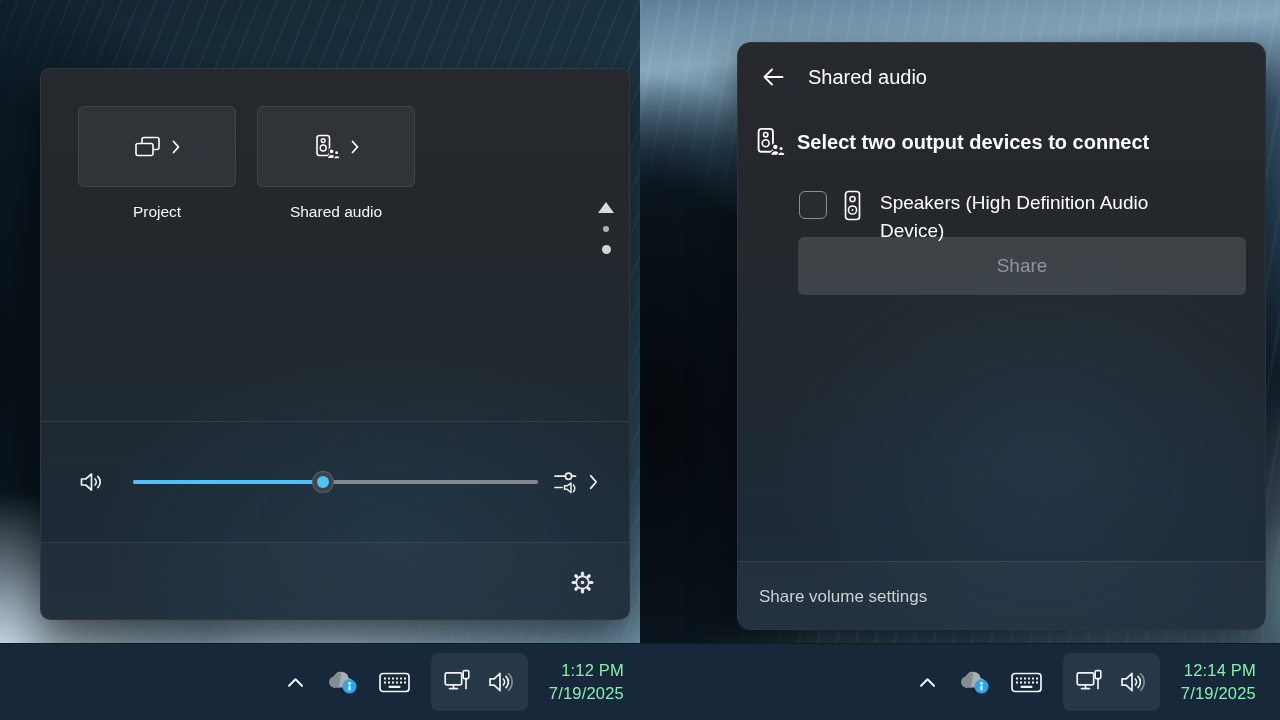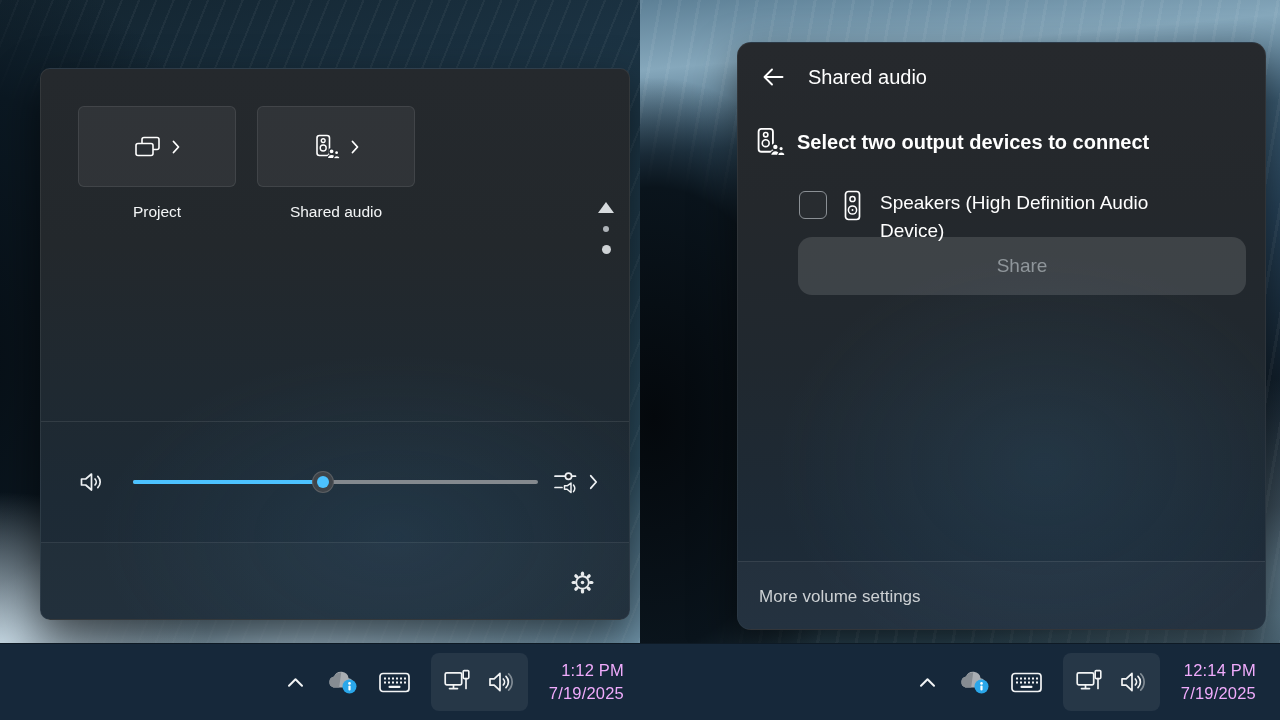--- a/index.html
+++ b/index.html
@@ -33,21 +33,21 @@
   }
 
   
   .taskbar { position:absolute; left:0; bottom:0; width:640px; height:77px;
              background:#16283a; border-top:1px solid rgba(0,0,0,.35); }
   .tray { position:absolute; top:0; height:100%; display:flex; align-items:center; gap:21px; }
   .tray-l { right:16px; } .tray-r { right:24px; }
   .tray svg { display:block; }
   .tray-group { display:flex; align-items:center; gap:17px; padding:0 13px; height:58px;
                 border-radius:8px; background:rgba(255,255,255,.07); }
-  .clock { text-align:right; font-size:16.5px; line-height:23px; color:#f0abfc; letter-spacing:.2px; }
+  .clock { text-align:right; font-size:16.5px; line-height:23px; color:#86efac; letter-spacing:.2px; }
 
   
   .qs-panel { position:absolute; left:40px; top:68px; width:590px; height:552px;
               border-radius:10px; border:1px solid rgba(255,255,255,.07);
               box-shadow:0 18px 44px rgba(0,0,0,.55); overflow:hidden;
               background:
                 radial-gradient(420px 260px at 60% 85%, rgba(62,118,155,.16), rgba(62,118,155,0) 70%),
                 linear-gradient(180deg, #25292d 0%, #23282c 32%, #1f2931 58%, #1d2a35 78%, #1e2c39 100%); }
   .qs-grid { position:absolute; left:0; top:0; width:100%; height:352px; }
   .qs-tile { position:absolute; top:37px; width:158px; height:81px; border-radius:6px;
@@ -95,21 +95,21 @@
              justify-content:center; cursor:default; }
   .sa-title { margin-left:22px; font-size:20px; color:#fff; }
   .sa-instr-row { position:absolute; left:16px; top:82px; width:497px; display:flex; align-items:center; }
   .sa-instr-text { margin-left:12px; font-size:20px; font-weight:700; color:#fff; }
   .sa-device-row { position:absolute; left:61px; top:146px; width:448px; display:flex; }
   .sa-checkbox { width:28px; height:28px; margin-top:2px; border:1.3px solid #8b9095;
                  border-radius:6px; background:rgba(255,255,255,.02); flex:0 0 auto; }
   .sa-dev-icon { margin-left:16px; margin-top:1px; flex:0 0 auto; }
   .sa-dev-name { margin-left:18px; width:316px; font-size:19px; line-height:28px; color:#fff; }
   .sa-share { position:absolute; left:60px; top:194px; width:448px; height:58px;
-              border-radius:14px; border:none; background:rgba(255,255,255,.125);
+              border-radius:6px; border:none; background:rgba(255,255,255,.125);
               color:#8f969b; font-size:19px; font-family:inherit; }
   .sa-footer { position:absolute; left:0; top:518px; width:100%; height:70px;
                background:rgba(255,255,255,.028); border-top:1px solid rgba(255,255,255,.085);
                display:flex; align-items:center; }
   .sa-footer-link { margin-left:21px; font-size:17px; color:#ccd0d3; cursor:default; }
 
   .ic { display:block; }
 </style>
 </head>
 <body>
@@ -319,21 +319,21 @@
           <circle cx="9.5" cy="20" r="4.1" fill="none" stroke="#fff" stroke-width="1.5"></circle>
           <circle cx="9.5" cy="20" r="1" fill="#fff"></circle>
         </svg>
       </span>
       <span class="sa-dev-name">Speakers (High Definition Audio Device)</span>
     </div>
 
     <button class="sa-share" disabled="">Share</button>
 
     <div class="sa-footer">
-      <span class="sa-footer-link">More volume settings</span>
+      <span class="sa-footer-link">Share volume settings</span>
     </div>
   </div>
 
   <div class="taskbar">
     <div class="tray tray-r">
       <span>
         <svg class="ic" width="17" height="11" viewBox="0 0 17 11">
           <path d="M2 8.7 L8.5 2.2 L15 8.7" fill="none" stroke="#f2f4f5" stroke-width="2" stroke-linecap="round" stroke-linejoin="round"></path>
         </svg>
       </span>

